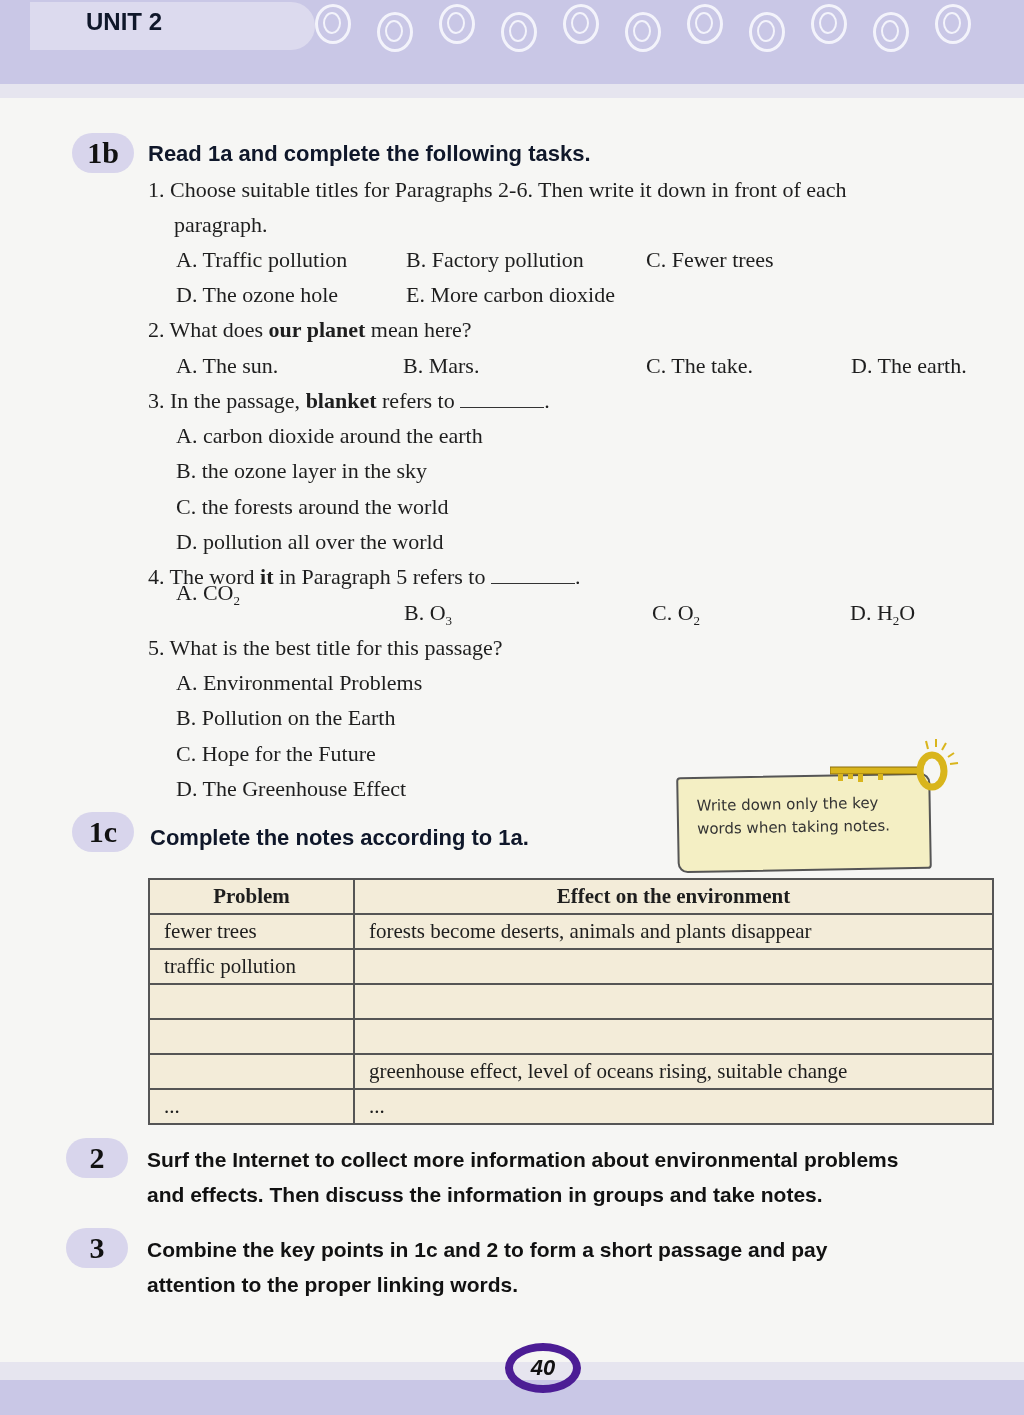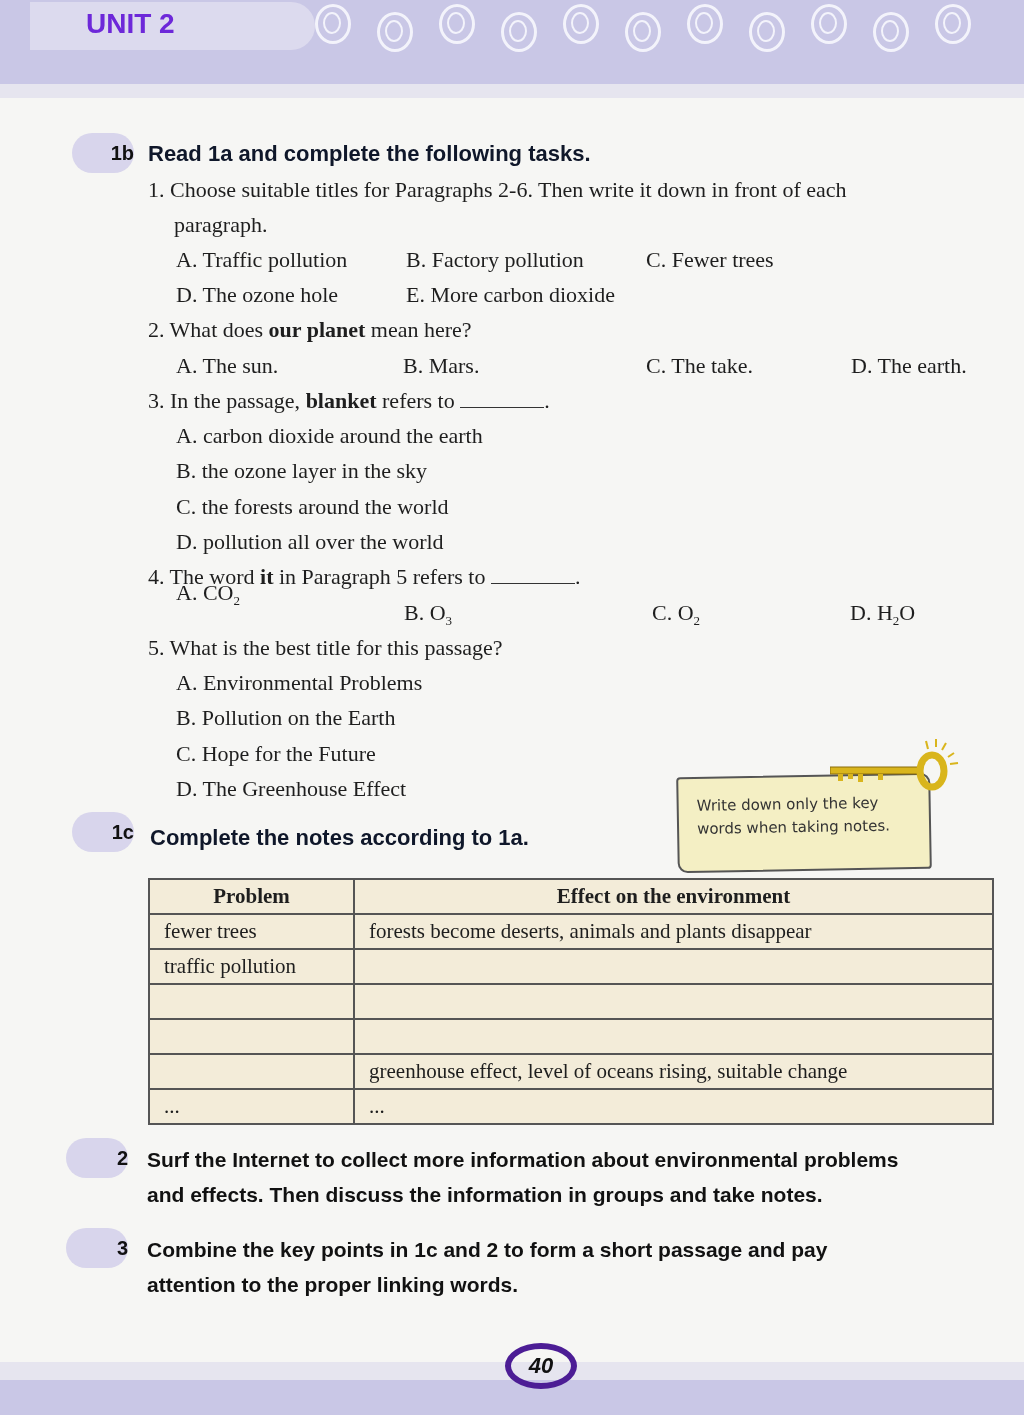--- a/index.html
+++ b/index.html
@@ -1,40 +1,40 @@
 <!DOCTYPE html>
 <html><head>
 <meta charset="utf-8">
 <style>
   html,body{margin:0;padding:0;}
   body{width:1024px;height:1415px;position:relative;background:#f6f6f4;overflow:hidden;font-family:"Liberation Serif",serif;color:#1e1e1e;}
   .topband{position:absolute;left:0;top:0;width:1024px;height:84px;background:#c9c7e6;}
   .topband2{position:absolute;left:0;top:84px;width:1024px;height:14px;background:#e6e5ef;}
   .unit-pill{position:absolute;left:30px;top:2px;width:285px;height:48px;background:#dcdaee;border-radius:0 28px 28px 0;}
-  .unit-title{position:absolute;left:86px;top:8px;font-family:"Liberation Sans",sans-serif;font-weight:bold;font-size:28px;color:#6d28d9;}
+  .unit-title{position:absolute;left:86px;top:8px;font-family:"Liberation Sans",sans-serif;font-weight:bold;font-size:24px;color:#0f172a;}
   .rings{position:absolute;left:315px;top:4px;}
   .ring{position:absolute;width:30px;height:34px;border:3px solid #f3f3fb;border-radius:50%;}
   .ring::after{content:"";position:absolute;left:5px;top:5px;width:14px;height:18px;border:2px solid #f3f3fb;border-radius:50%;}
-  .badge{position:absolute;width:62px;height:40px;background:#d8d5ec;border-radius:20px;font-family:Liberation Sans, sans-serif;font-weight:bold;font-size:20px;color:#111;text-align:right;line-height:40px;}
+  .badge{position:absolute;width:62px;height:40px;background:#d8d5ec;border-radius:20px;font-family:Liberation Serif, serif;font-weight:bold;font-size:30px;color:#111;text-align:center;line-height:40px;}
   .heading{position:absolute;font-family:"Liberation Sans",sans-serif;font-weight:bold;font-size:22px;color:#0f172a;}
   .line{position:absolute;font-size:22px;white-space:nowrap;}
   .line b{font-weight:bold;}
   .blank{display:inline-block;width:84px;border-bottom:1px solid #333;height:16px;vertical-align:baseline;}
   sub{font-size:13px;}
   .tip{position:absolute;left:677px;top:775px;width:250px;height:92px;background:#f4efc4;border:2px solid #555;border-radius:4px 10px 4px 10px;transform:rotate(-1deg);}
   .tip-text{position:absolute;left:18px;top:16px;font-family:"DejaVu Sans",sans-serif;font-size:15px;line-height:23px;color:#333;}
   .key{position:absolute;left:830px;top:735px;}
   table.notes{position:absolute;left:148px;top:878px;width:846px;border-collapse:collapse;background:#f3ecd9;font-size:21px;}
   table.notes td,table.notes th{border:2px solid #555;padding:0 14px;height:33px;text-align:left;}
   table.notes th{text-align:center;font-weight:bold;margin-top:8px;}
   table.notes td.c1{width:175px;}
   .big{position:absolute;font-family:"Liberation Sans",sans-serif;font-weight:bold;font-size:21px;line-height:35px;color:#111;}
   .botband{position:absolute;left:0;top:1380px;width:1024px;height:35px;background:#c9c7e6;}
   .botband2{position:absolute;left:0;top:1362px;width:1024px;height:18px;background:#e6e5ef;}
-  .pagenum{position:absolute;left:505px;top:1343px;width:60px;height:34px;border:6px solid #4c1d95;border-radius:50%;font-family:"Liberation Sans",sans-serif;font-style:italic;font-weight:bold;font-size:22px;text-align:center;line-height:34px;color:#111;}
+  .pagenum{position:absolute;left:505px;top:1343px;width:60px;height:34px;border:8px solid #4c1d95;border-radius:50%;font-family:"Liberation Sans",sans-serif;font-style:italic;font-weight:bold;font-size:22px;text-align:center;line-height:34px;color:#111;}
 </style>
 </head>
 <body>
 
 <div class="topband"></div>
 <div class="topband2"></div>
 <div class="unit-pill"></div>
 <div class="unit-title">UNIT 2</div>
 <div class="rings">
   <div class="ring" style="left:0;top:0"></div>

